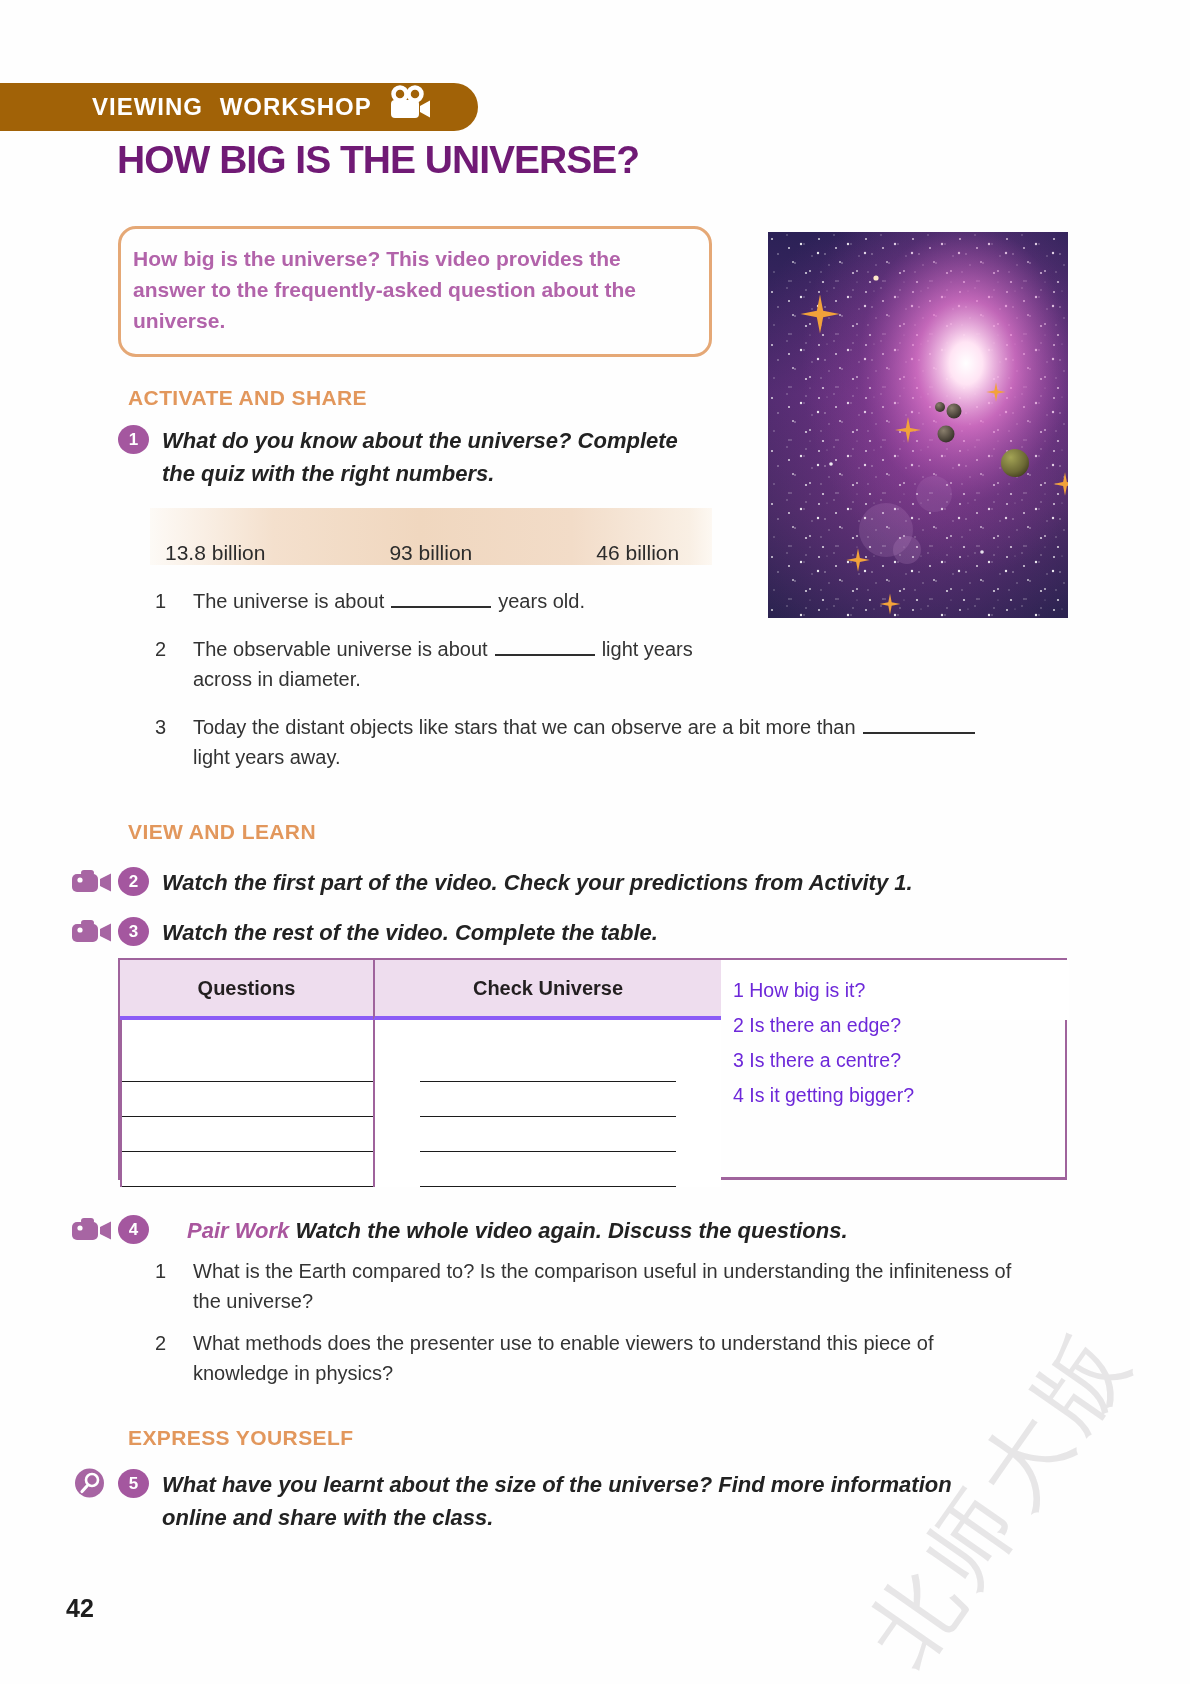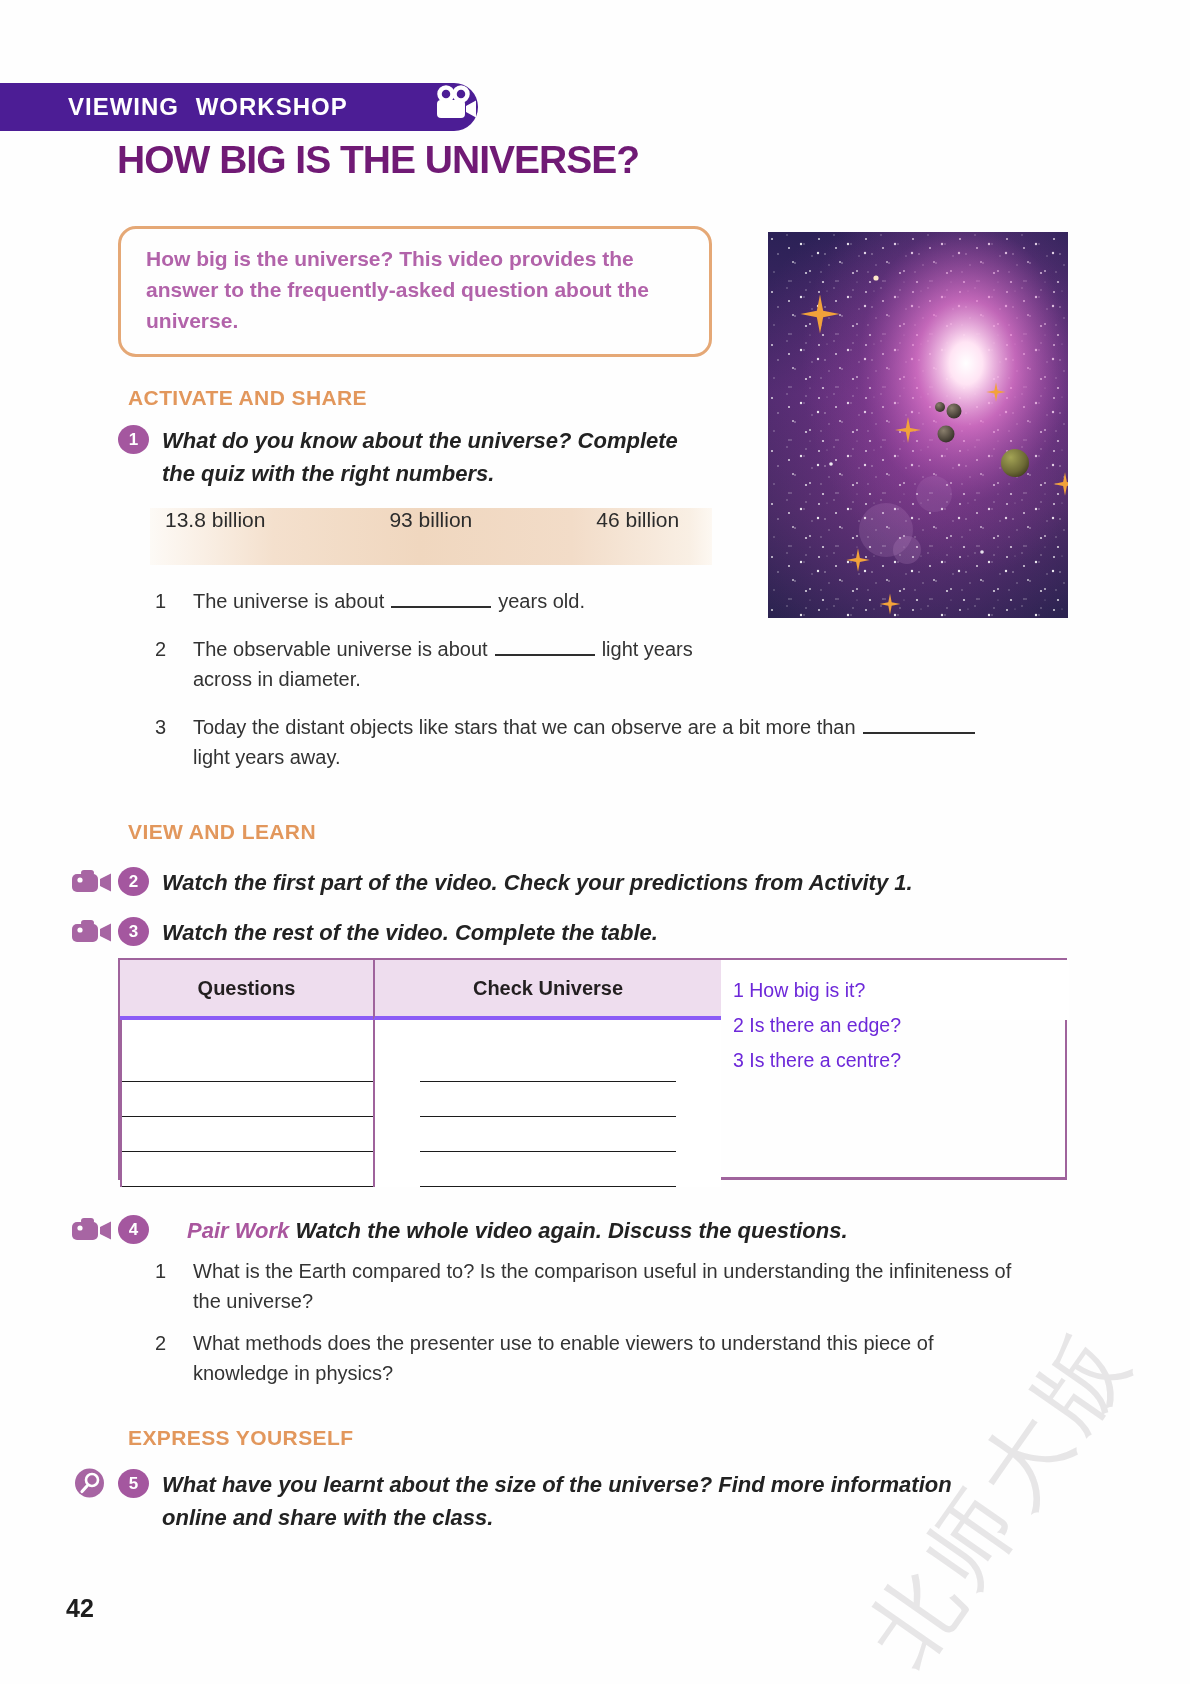--- a/index.html
+++ b/index.html
@@ -3,36 +3,36 @@
 <meta charset="utf-8">
 <style>
   html,body{margin:0;padding:0;background:#ffffff;}
   .page{
     position:relative;width:1190px;height:1684px;background:#fefefe;
     font-family:"Liberation Sans",sans-serif;color:#262626;overflow:hidden;
   }
   
   .banner{
     position:absolute;left:0;top:83px;width:478px;height:48px;
-    background:#4c1d95;border-radius:0 24px 24px 0;
-    display:flex;align-items:center;padding-left:68px;box-sizing:border-box;justify-content:space-between;
+    background:#a16207;border-radius:0 24px 24px 0;
+    display:flex;align-items:center;padding-left:92px;box-sizing:border-box;
   }
   .banner-label{
     color:#fff;font-weight:bold;font-size:24px;letter-spacing:1px;word-spacing:9px;
   }
   .banner-cam{margin-left:14px;margin-top:-4px;}
   
   .title{
     position:absolute;left:117px;top:138px;margin:0;
     font-size:39px;font-weight:bold;letter-spacing:-1px;color:#701a75;
   }
   
   .intro-box{
     position:absolute;left:118px;top:226px;width:594px;box-sizing:border-box;
-    border:3px solid #e5a876;border-radius:18px;padding:15px 21px 17px 25px;
+    border:3px solid #e5a876;border-radius:18px;padding:15px 21px 17px 12px;
   }
   .intro-box p{margin:0;font-size:21px;font-weight:bold;color:#b263aa;line-height:1.47;}
   
   .space-image{position:absolute;left:768px;top:232px;width:300px;height:386px;}
   
   .orange-heading{
     position:absolute;left:128px;margin:0;font-size:21px;font-weight:bold;
     color:#e2975c;letter-spacing:.4px;
   }
   
@@ -43,21 +43,21 @@
     margin-top:1px;
   }
   .act-text{margin:0 0 0 13px;font-size:22px;font-weight:bold;line-height:1.5;color:#222;font-style:italic;}
   .cam-marker{position:absolute;left:-47px;top:3px;}
   .mag-marker{position:absolute;left:-45px;top:0;}
   .pairwork{color:#a9569e;margin-left:25px;}
   
   .wordbank{
     position:absolute;left:150px;top:508px;width:562px;height:57px;box-sizing:border-box;
     background:linear-gradient(90deg,#fdfaf6 0%,#f4e0cd 22%,#f0d7bf 48%,#f2dcc8 75%,#f9efe4 96%,#fdf8f2 100%);
-    display:flex;align-items:flex-start;padding-left:15px;gap:124px;
+    display:flex;align-items:flex-end;padding-left:15px;gap:124px;
   }
   .wordbank span{font-size:21px;color:#2c2c2c;}
   
   .quiz-item{position:absolute;left:155px;display:flex;}
   .qnum{flex:0 0 38px;font-size:20px;color:#333;line-height:1.5;}
   .qtext{margin:0;font-size:20px;color:#333;line-height:1.5;}
   .blank{
     display:inline-block;border-bottom:2px solid #2e2e2e;height:20px;
     width:100px;margin:0 7px;vertical-align:baseline;
   }
@@ -254,20 +254,21 @@
       <p class="act-text">Watch the rest of the video. Complete the table.</p>
     </div>
 
     <div class="uni-table">
       <div class="th">Questions</div>
       <div class="th">Check Universe</div>
       <div class="td td-questions">
         <div>1 How big is it?</div>
         <div>2 Is there an edge?</div>
         <div>3 Is there a centre?</div>
+        <div>4 Is it getting bigger?</div>
       </div>
       <div class="td td-blanks">
         <div class="tline"></div>
         <div class="tline"></div>
         <div class="tline"></div>
         <div class="tline"></div>
       </div>
       <div class="td td-blanks">
         <div class="tline"></div>
         <div class="tline"></div>

